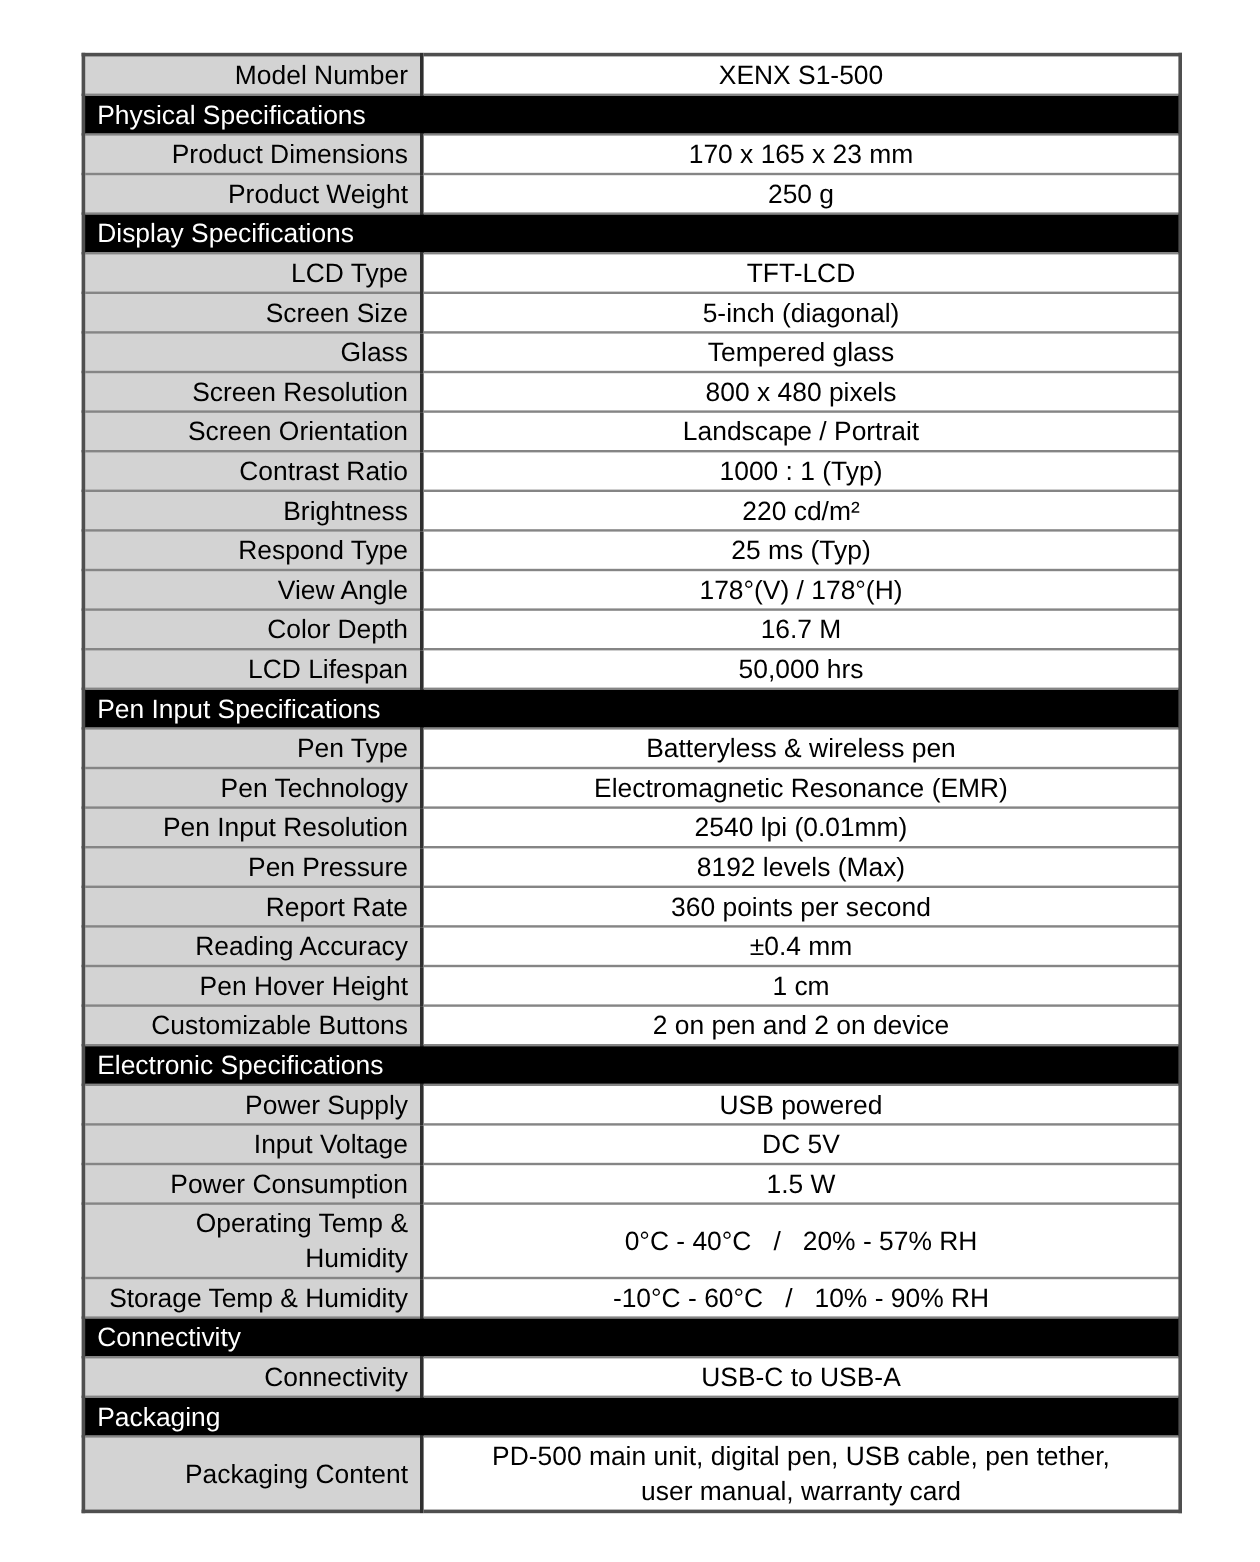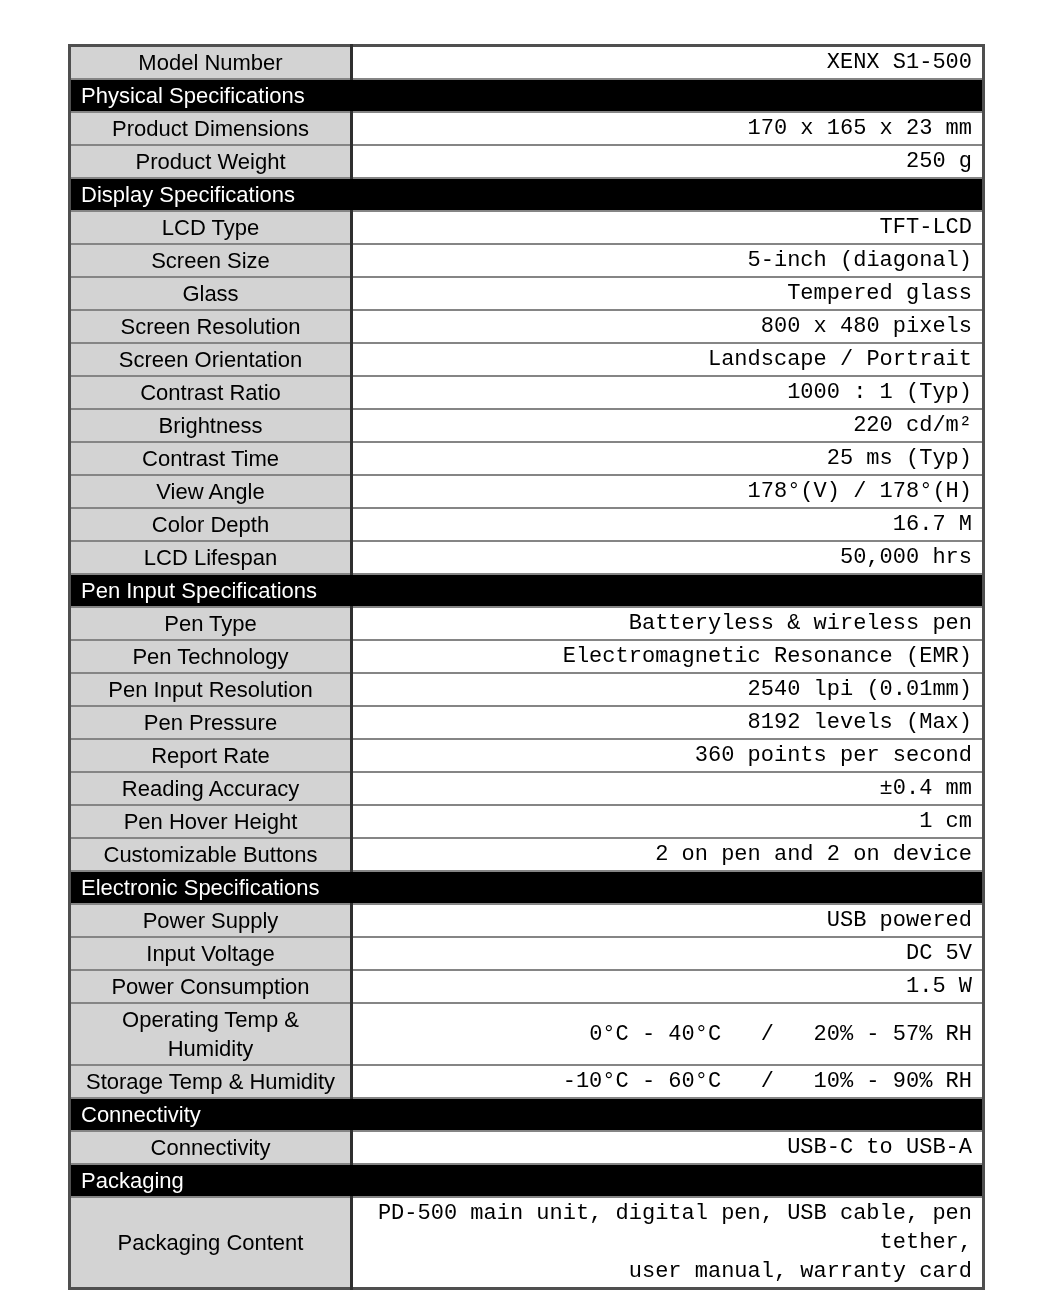--- a/index.html
+++ b/index.html
@@ -43,27 +43,26 @@
     color: var(--text);
     border: 2px solid var(--row-border);
     vertical-align: middle;
     line-height: 29px;
     height: 32px;
     padding: 1px 10px;
   }
   td.label-cell {
     background: var(--label-bg);
     border-right: 3px solid var(--col-border);
-    text-align: center;
+    text-align: right;
   }
   td.value-cell {
     background: var(--value-bg);
-    text-align: right;
+    text-align: center;
     white-space: pre-wrap;
-    font-family: Liberation Mono, monospace;
   }
   td.section-cell {
     background: var(--section-bg);
     color: var(--section-text);
   }
 </style>
 </head>
 <body>
 
 <div class="page">
@@ -113,21 +112,21 @@
         </tr>
         <tr>
           <td class="label-cell">Contrast Ratio</td>
           <td class="value-cell">1000 : 1 (Typ)</td>
         </tr>
         <tr>
           <td class="label-cell">Brightness</td>
           <td class="value-cell">220 cd/m²</td>
         </tr>
         <tr>
-          <td class="label-cell">Contrast Time</td>
+          <td class="label-cell">Respond Type</td>
           <td class="value-cell">25 ms (Typ)</td>
         </tr>
         <tr>
           <td class="label-cell">View Angle</td>
           <td class="value-cell">178°(V) / 178°(H)</td>
         </tr>
         <tr>
           <td class="label-cell">Color Depth</td>
           <td class="value-cell">16.7 M</td>
         </tr>

